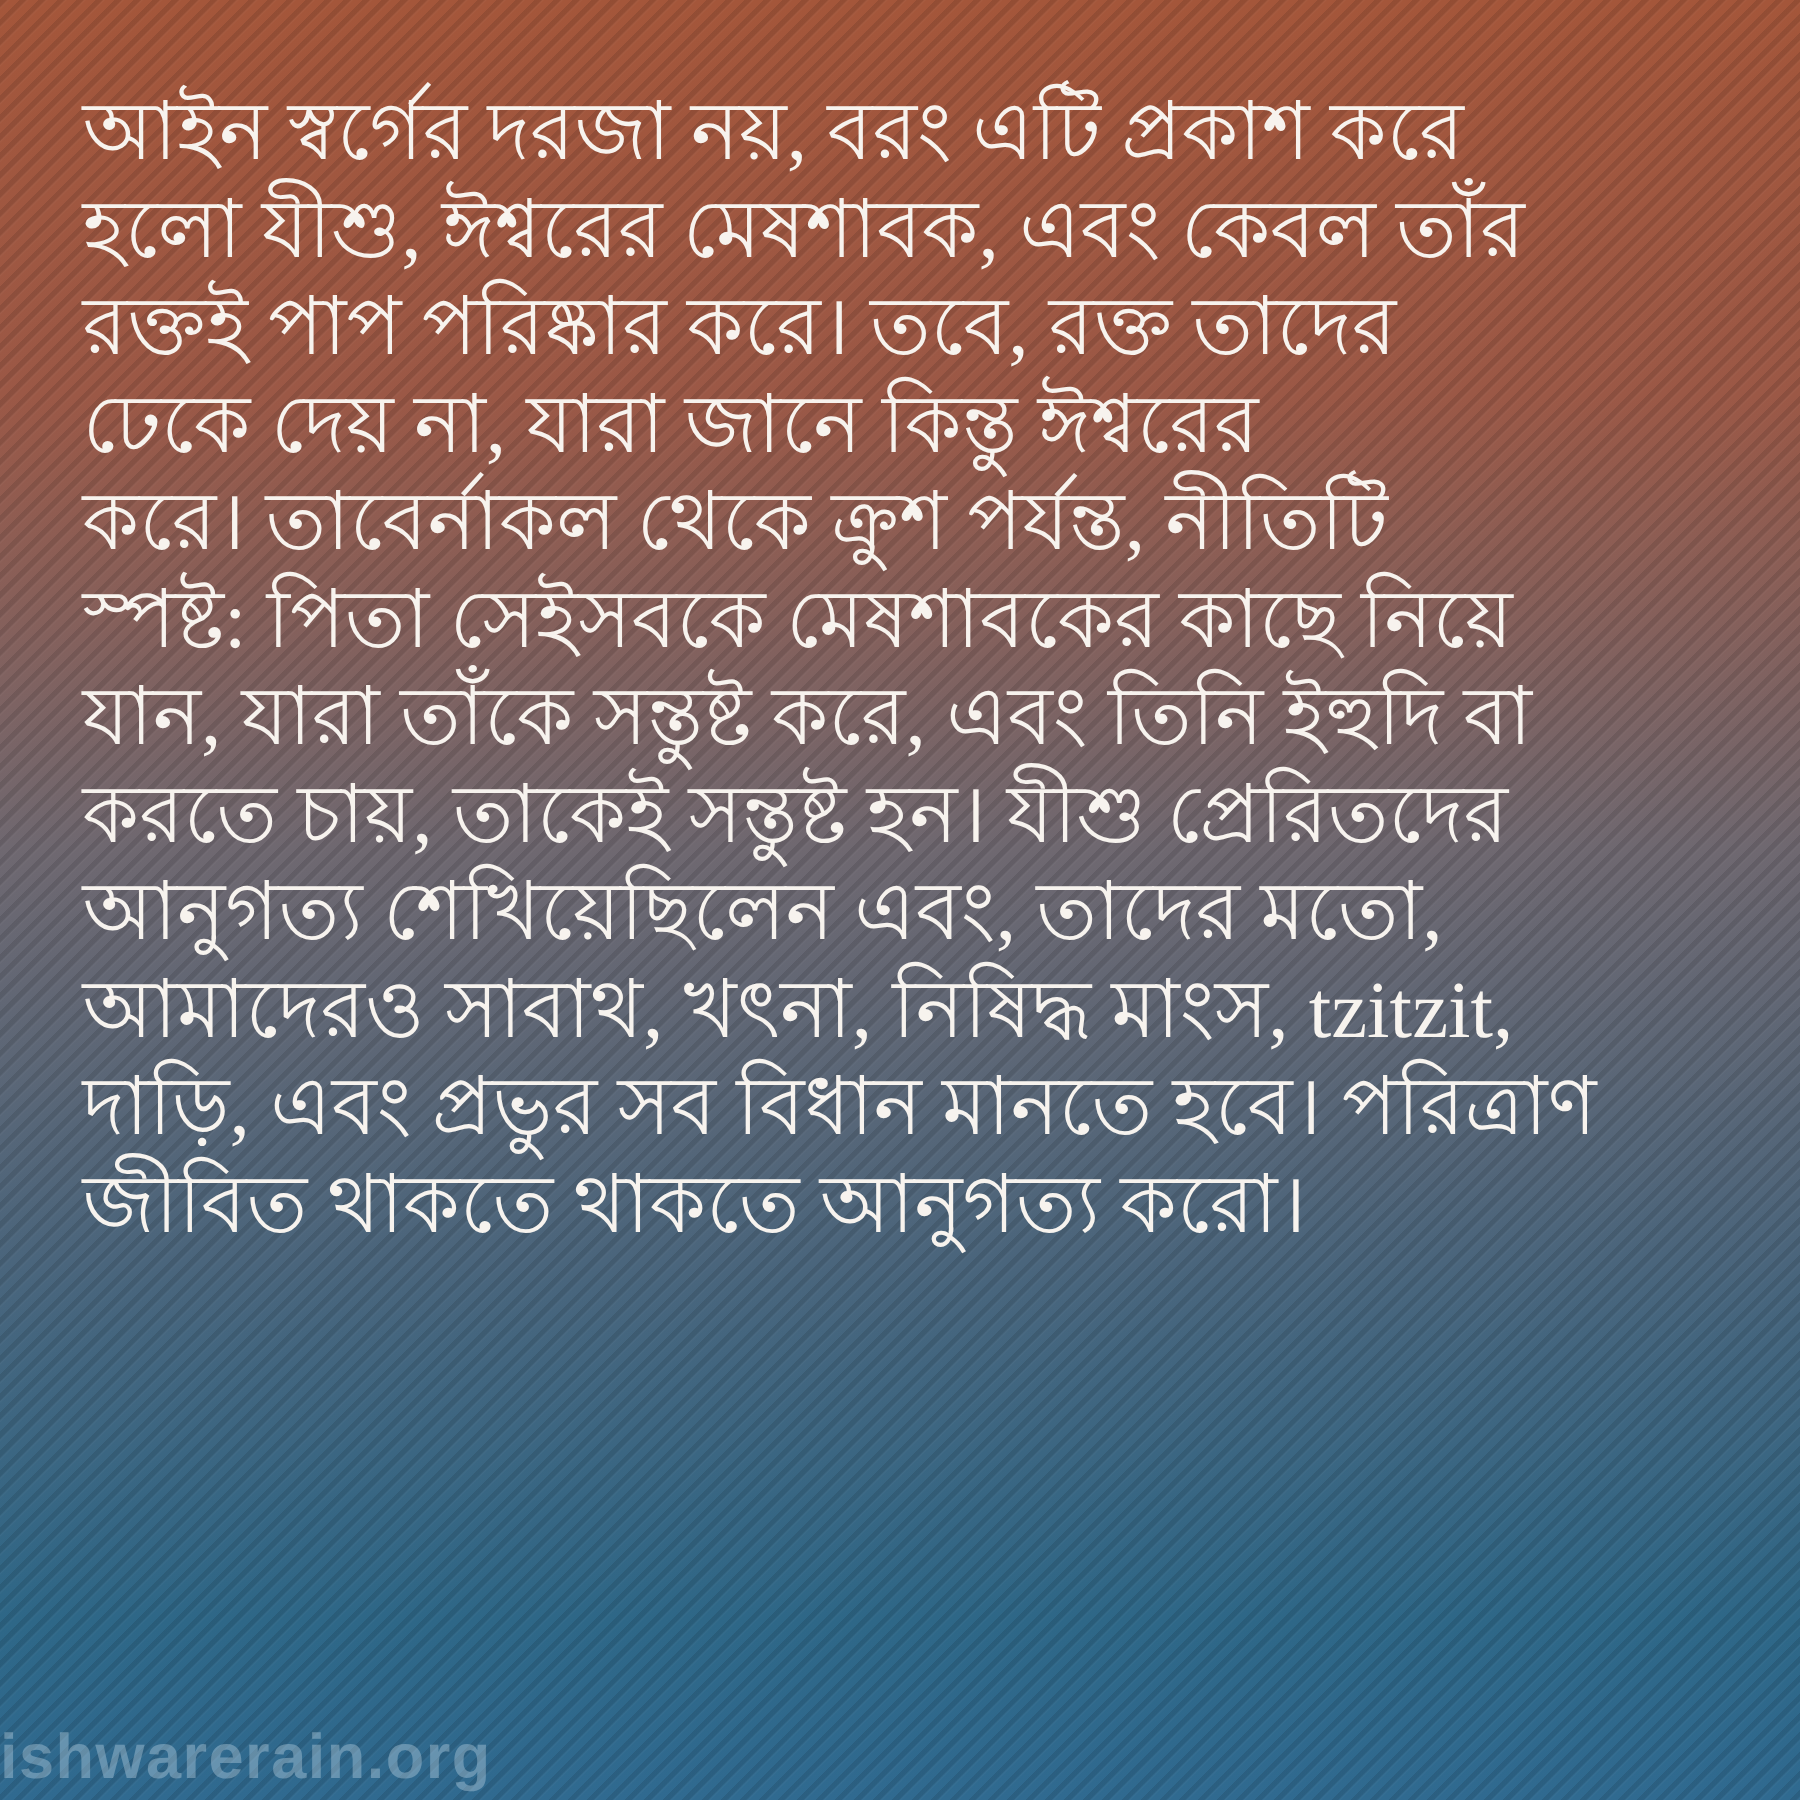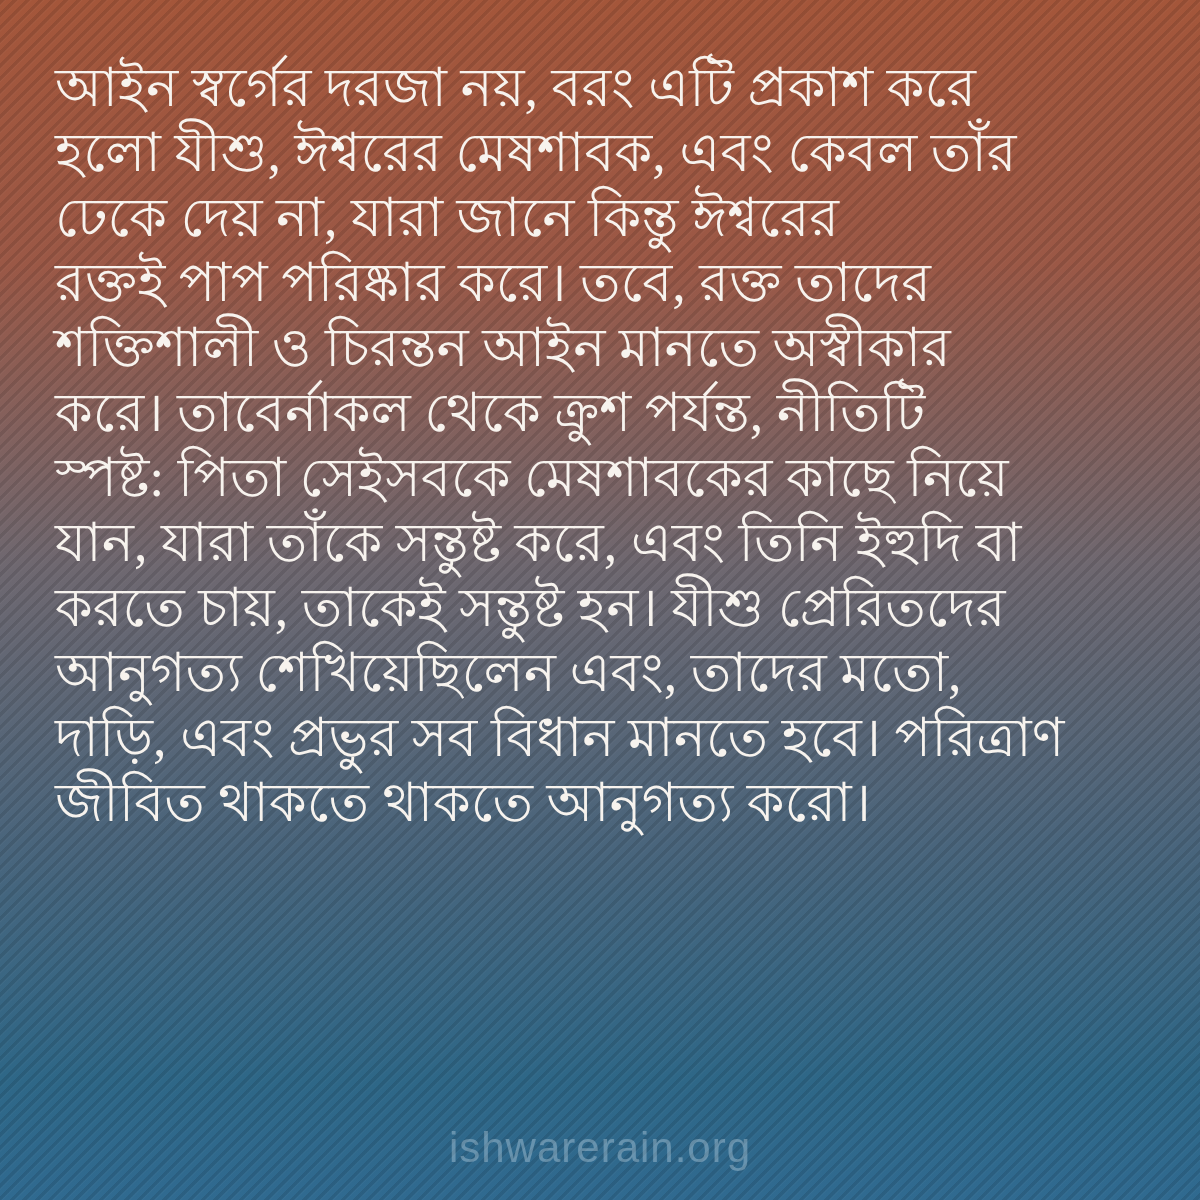--- a/index.html
+++ b/index.html
@@ -44,42 +44,42 @@
     font-family: Liberation Serif, serif;
     white-space: nowrap;
   }
   .quote-line {
     height: 65px;
   }
   .watermark {
     position: absolute;
     left: 0;
     right: 0;
-    bottom: 28px;
-    text-align: center;
-    font-weight: normal;
+    bottom: 5px;
+    text-align: left;
+    font-weight: bold;
     font-size: 42px;
     letter-spacing: 1px;
     color: rgba(210, 230, 240, 0.34);
     font-family: "Liberation Sans", sans-serif;
   }
 </style>
 </head>
 <body>
 
 <div class="poster">
   <div class="stripes"></div>
   <div class="quote">
       <div class="quote-line">আইন স্বর্গের দরজা নয়, বরং এটি প্রকাশ করে</div>
       <div class="quote-line">হলো যীশু, ঈশ্বরের মেষশাবক, এবং কেবল তাঁর</div>
+      <div class="quote-line">রক্তই পাপ পরিষ্কার করে। তবে, রক্ত তাদের</div>
       <div class="quote-line">ঢেকে দেয় না, যারা জানে কিন্তু ঈশ্বরের</div>
-      <div class="quote-line">রক্তই পাপ পরিষ্কার করে। তবে, রক্ত তাদের</div>
-      <div class="quote-line">শক্তিশালী ও চিরন্তন আইন মানতে অস্বীকার</div>
       <div class="quote-line">করে। তাবের্নাকল থেকে ক্রুশ পর্যন্ত, নীতিটি</div>
       <div class="quote-line">স্পষ্ট: পিতা সেইসবকে মেষশাবকের কাছে নিয়ে</div>
       <div class="quote-line">যান, যারা তাঁকে সন্তুষ্ট করে, এবং তিনি ইহুদি বা</div>
       <div class="quote-line">করতে চায়, তাকেই সন্তুষ্ট হন। যীশু প্রেরিতদের</div>
       <div class="quote-line">আনুগত্য শেখিয়েছিলেন এবং, তাদের মতো,</div>
+      <div class="quote-line">আমাদেরও সাবাথ, খৎনা, নিষিদ্ধ মাংস, tzitzit,</div>
       <div class="quote-line">দাড়ি, এবং প্রভুর সব বিধান মানতে হবে। পরিত্রাণ</div>
       <div class="quote-line">জীবিত থাকতে থাকতে আনুগত্য করো।</div>
     </div>
   <div class="watermark">ishwarerain.org</div>
 </div>
 
 </body></html>

